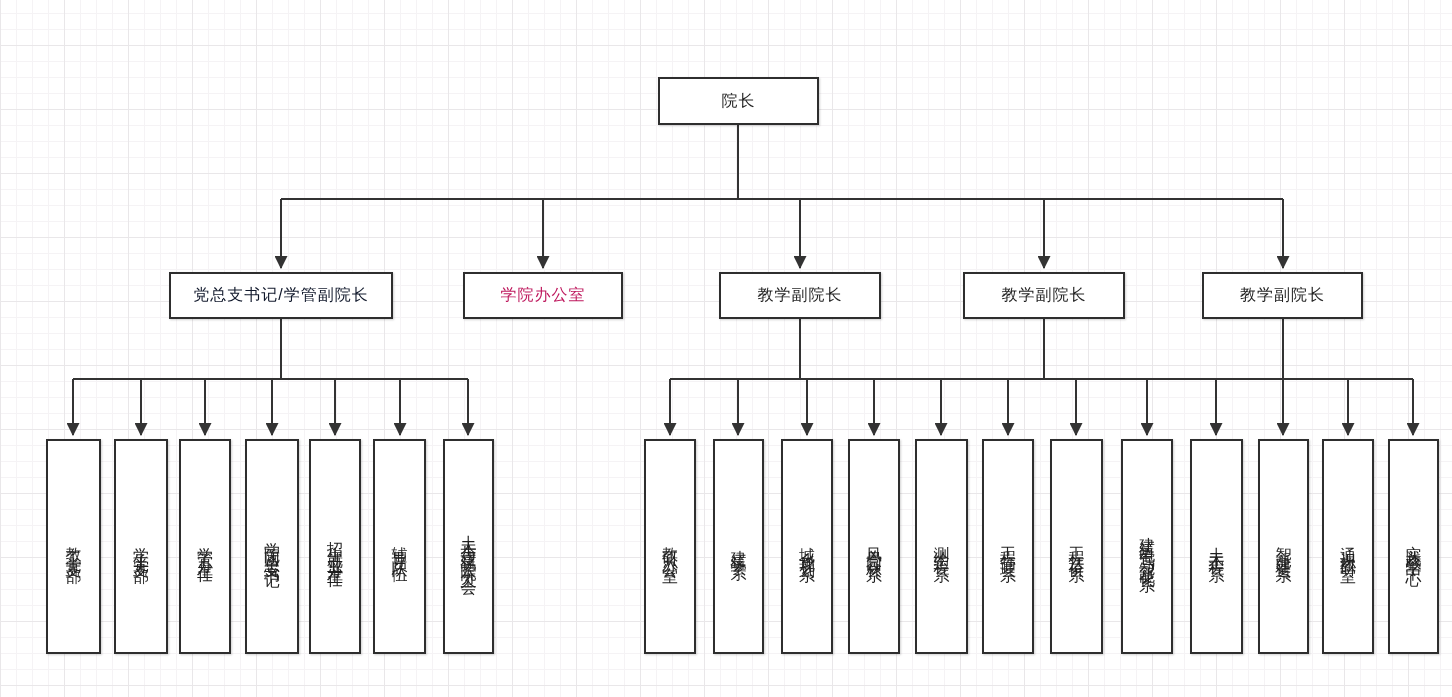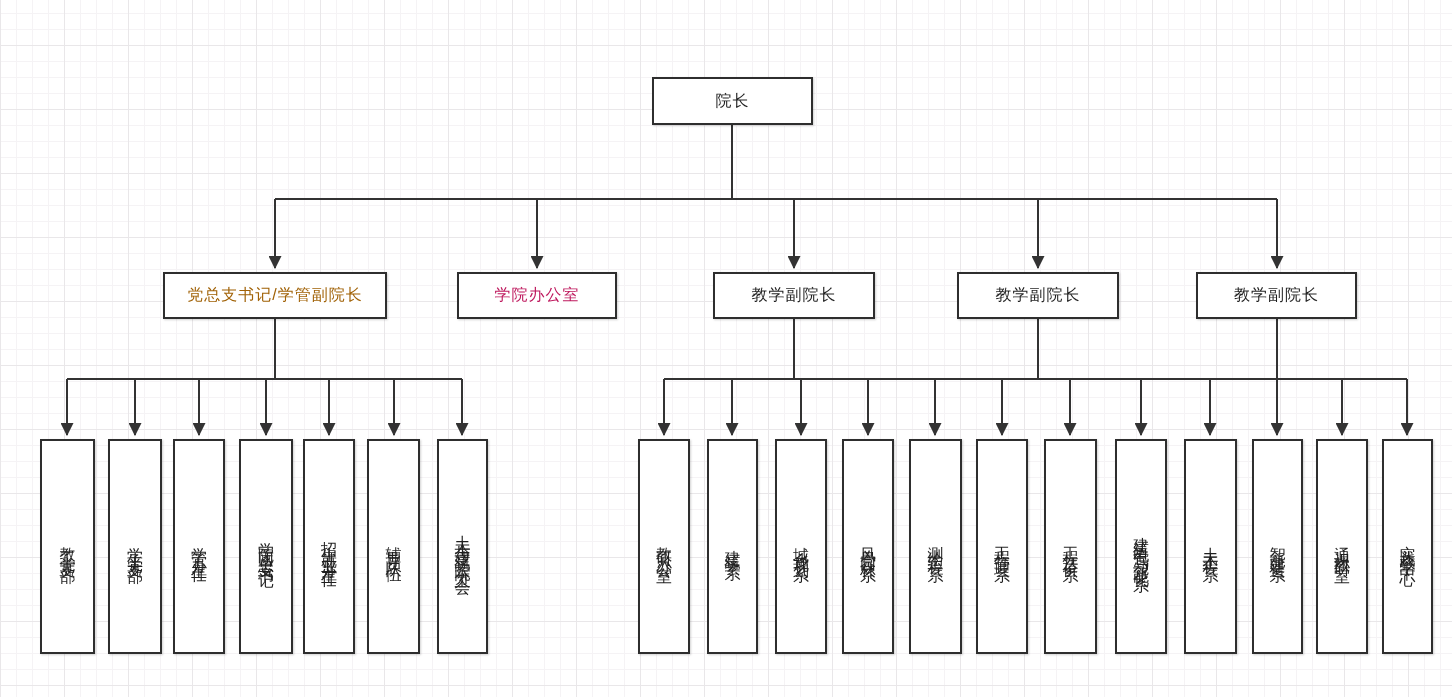--- a/index.html
+++ b/index.html
@@ -8,21 +8,21 @@
     font-family:"Liberation Sans",sans-serif;
     background-color:#ffffff;
     background-image:
       linear-gradient(#e9e7e9 1px, transparent 1px),
       linear-gradient(90deg, #e9e7e9 1px, transparent 1px),
       linear-gradient(#f5f3f5 1px, transparent 1px),
       linear-gradient(90deg, #f5f3f5 1px, transparent 1px);
     background-size:64px 64px,64px 64px,16px 16px,16px 16px;
     background-position:0 45px,0 0,0 13px,0 0;
   }
-  #canvas{position:absolute;left:0;top:0;width:1240px;height:697px;}
+  #canvas{position:absolute;left:6px;top:0;width:1240px;height:697px;}
   #wires{position:absolute;left:0;top:0;}
   .node{
     position:absolute;box-sizing:border-box;
     border:2px solid #2e2e2e;background:#ffffff;color:#1f1f1f;
     display:flex;align-items:center;justify-content:center;
     box-shadow:1px 1px 2px rgba(0,0,0,0.18);
     white-space:nowrap;
   }
   .node.h{font-size:16px;letter-spacing:1px;}
   .node.v{
@@ -69,21 +69,21 @@
         <line x1="1002" y1="379" x2="1002" y2="435" stroke="#333333" stroke-width="2" marker-end="url(#arrow)"></line>
         <line x1="1070" y1="379" x2="1070" y2="435" stroke="#333333" stroke-width="2" marker-end="url(#arrow)"></line>
         <line x1="1141" y1="379" x2="1141" y2="435" stroke="#333333" stroke-width="2" marker-end="url(#arrow)"></line>
         <line x1="1210" y1="379" x2="1210" y2="435" stroke="#333333" stroke-width="2" marker-end="url(#arrow)"></line>
         <line x1="1277" y1="379" x2="1277" y2="435" stroke="#333333" stroke-width="2" marker-end="url(#arrow)"></line>
         <line x1="1342" y1="379" x2="1342" y2="435" stroke="#333333" stroke-width="2" marker-end="url(#arrow)"></line>
         <line x1="1407" y1="379" x2="1407" y2="435" stroke="#333333" stroke-width="2" marker-end="url(#arrow)"></line>
       </g>
   </svg>
 <div class="node h" style="left: 652px; top: 77px; width: 161px; height: 48px; border-color: rgb(46, 46, 46); background: rgb(255, 255, 255); color: rgb(31, 31, 31);">院长</div>
-    <div class="node h" style="left: 163px; top: 272px; width: 224px; height: 47px; border-color: rgb(46, 46, 46); background: rgb(255, 255, 255); color: #a16207;">党总支书记/学管副院长</div>
+    <div class="node h" style="left: 163px; top: 272px; width: 224px; height: 47px; border-color: rgb(46, 46, 46); background: rgb(255, 255, 255); color: #0f172a;">党总支书记/学管副院长</div>
     <div class="node h" style="left: 457px; top: 272px; width: 160px; height: 47px; border-color: rgb(46, 46, 46); background: rgb(255, 255, 255); color: #be185d;">学院办公室</div>
     <div class="node h" style="left: 713px; top: 272px; width: 162px; height: 47px; border-color: rgb(46, 46, 46); background: rgb(255, 255, 255); color: rgb(31, 31, 31);">教学副院长</div>
     <div class="node h" style="left: 957px; top: 272px; width: 162px; height: 47px; border-color: rgb(46, 46, 46); background: rgb(255, 255, 255); color: rgb(31, 31, 31);">教学副院长</div>
     <div class="node h" style="left: 1196px; top: 272px; width: 161px; height: 47px; border-color: rgb(46, 46, 46); background: rgb(255, 255, 255); color: rgb(31, 31, 31);">教学副院长</div>
     <div class="node v" style="left: 40px; top: 439px; width: 55px; height: 215px; border-color: rgb(46, 46, 46); background: rgb(255, 255, 255); color: rgb(31, 31, 31);">教工党支部</div>
     <div class="node v" style="left: 108px; top: 439px; width: 54px; height: 215px; border-color: rgb(46, 46, 46); background: rgb(255, 255, 255); color: rgb(31, 31, 31);">学生党支部</div>
     <div class="node v" style="left: 173px; top: 439px; width: 52px; height: 215px; border-color: rgb(46, 46, 46); background: rgb(255, 255, 255); color: rgb(31, 31, 31);">学管办主任</div>
     <div class="node v" style="left: 239px; top: 439px; width: 54px; height: 215px; border-color: rgb(46, 46, 46); background: rgb(255, 255, 255); color: rgb(31, 31, 31);">学院团总支书记</div>
     <div class="node v" style="left: 303px; top: 439px; width: 52px; height: 215px; border-color: rgb(46, 46, 46); background: rgb(255, 255, 255); color: rgb(31, 31, 31);">招生就业办主任</div>
     <div class="node v" style="left: 367px; top: 439px; width: 53px; height: 215px; border-color: rgb(46, 46, 46); background: rgb(255, 255, 255); color: rgb(31, 31, 31);">辅导员队伍</div>

